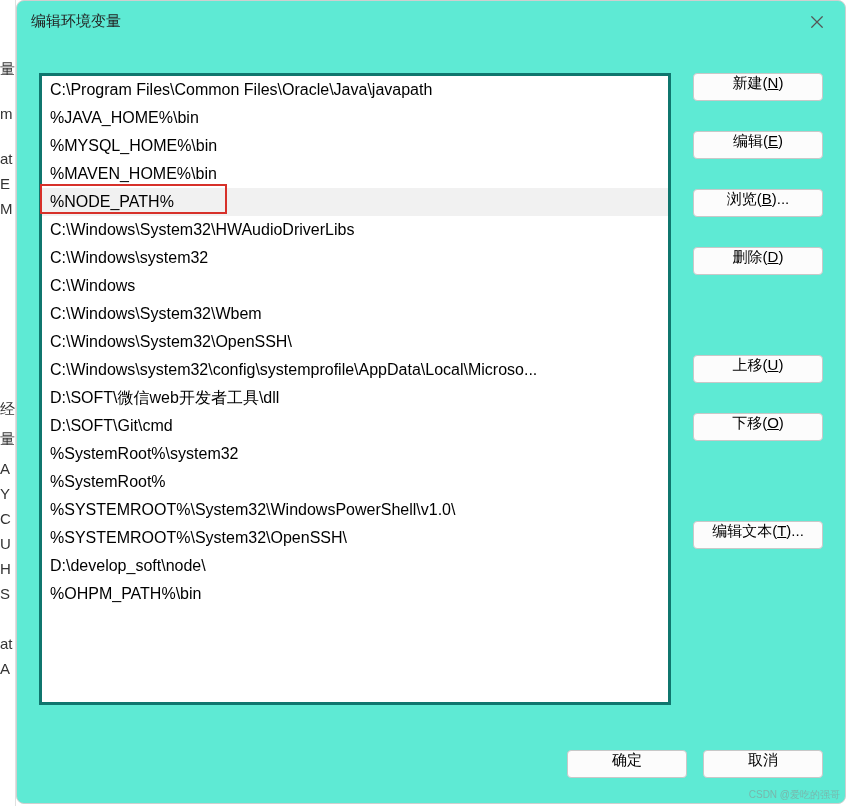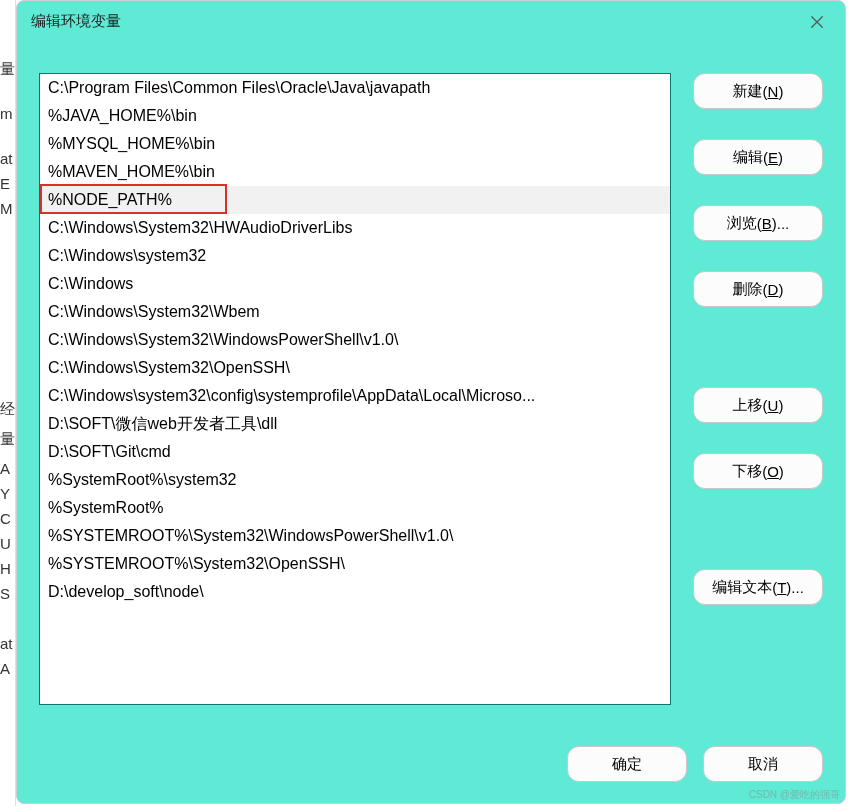--- a/index.html
+++ b/index.html
@@ -65,21 +65,21 @@
 }
 .titlebar .close svg { width: 14px; height: 14px; }
 .content-area {
   flex: 1;
   padding: 30px 22px 0 22px;
   display: flex;
   gap: 22px;
 }
 .listbox {
   flex: 1;
-  border: 1px solid #0f766e;
+  border: 3px solid #0f766e;
   background: #fff;
   height: 632px;
   overflow: hidden;
 }
 .list-item {
   height: 28px;
   padding: 0 8px;
   line-height: 28px;
   font-size: 16px;
   color: #000;
@@ -96,29 +96,28 @@
   border: 2px solid #d7312a;
   pointer-events: none;
 }
 .side-buttons {
   width: 130px;
   display: flex;
   flex-direction: column;
   gap: 30px;
 }
 .btn {
-  height: 36px;
+  height: 28px;
   background: #fcfcfc;
   border: 1px solid #c8c8c8;
-  border-radius: 12px;
+  border-radius: 4px;
   font-size: 15px;
   color: #000;
   cursor: pointer;
   display: flex;
-  align-items: center;
   justify-content: center;
   font-family: inherit;
 }
 .btn .u { text-decoration: underline; }
 .bottom-bar {
   height: 78px;
   display: flex;
   align-items: center;
   justify-content: flex-end;
   gap: 16px;
@@ -172,30 +171,30 @@
     <div class="listbox" id="listbox">
         <div class="list-item">C:\Program Files\Common Files\Oracle\Java\javapath</div>
         <div class="list-item">%JAVA_HOME%\bin</div>
         <div class="list-item">%MYSQL_HOME%\bin</div>
         <div class="list-item">%MAVEN_HOME%\bin</div>
         <div class="list-item selected">%NODE_PATH%</div>
         <div class="list-item">C:\Windows\System32\HWAudioDriverLibs</div>
         <div class="list-item">C:\Windows\system32</div>
         <div class="list-item">C:\Windows</div>
         <div class="list-item">C:\Windows\System32\Wbem</div>
-        <div class="list-item">C:\Windows\System32\WindowsPowerShell\v1.0\</div>
         <div class="list-item">C:\Windows\System32\OpenSSH\</div>
         <div class="list-item">C:\Windows\system32\config\systemprofile\AppData\Local\Microso...</div>
         <div class="list-item">D:\SOFT\微信web开发者工具\dll</div>
         <div class="list-item">D:\SOFT\Git\cmd</div>
         <div class="list-item">%SystemRoot%\system32</div>
         <div class="list-item">%SystemRoot%</div>
         <div class="list-item">%SYSTEMROOT%\System32\WindowsPowerShell\v1.0\</div>
         <div class="list-item">%SYSTEMROOT%\System32\OpenSSH\</div>
         <div class="list-item">D:\develop_soft\node\</div>
+        <div class="list-item">%OHPM_PATH%\bin</div>
       </div>
 
     <div class="side-buttons">
       <button class="btn"><span>新建</span>(<span class="u">N</span>)</button>
       <button class="btn"><span>编辑</span>(<span class="u">E</span>)</button>
       <button class="btn"><span>浏览</span>(<span class="u">B</span>)<span>...</span></button>
       <button class="btn"><span>删除</span>(<span class="u">D</span>)</button>
       <div class="spacer-lg"></div>
       <button class="btn"><span>上移</span>(<span class="u">U</span>)</button>
       <button class="btn"><span>下移</span>(<span class="u">O</span>)</button>

